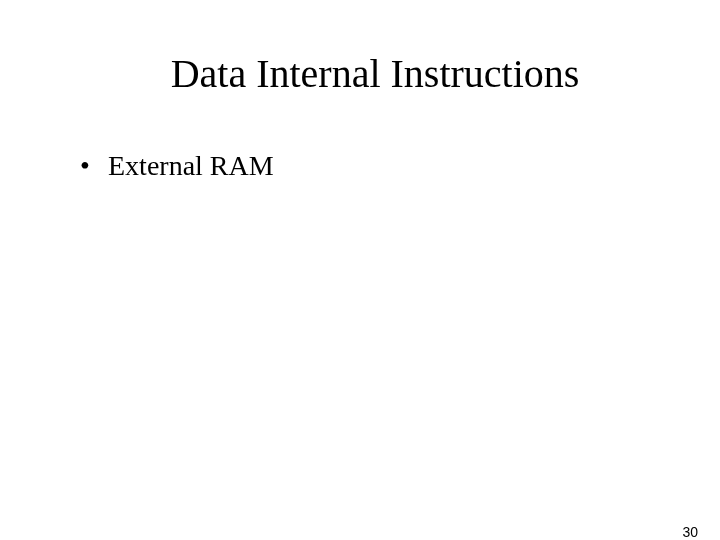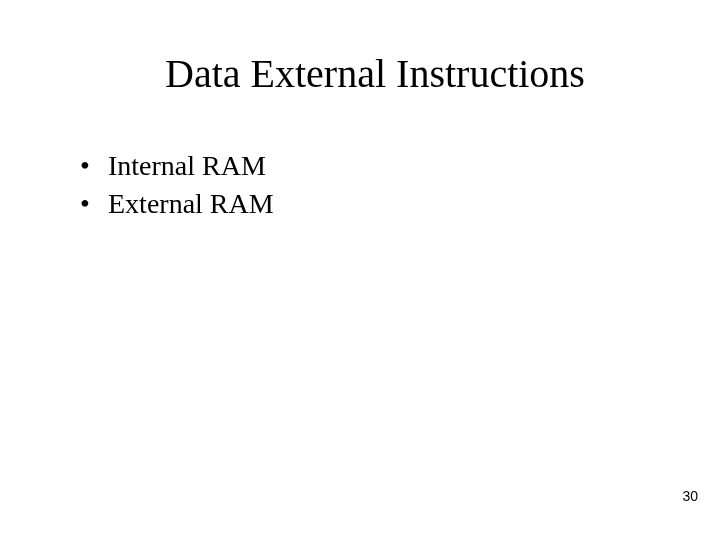--- a/index.html
+++ b/index.html
@@ -40,30 +40,29 @@
     }
     .bullets li::before {
       content: "•";
       position: absolute;
       left: 0;
       top: 0;
       font-size: 28px;
     }
     .page-number {
       position: absolute;
-      bottom: 36px;
+      bottom: 0;
       right: 22px;
       font-size: 14px;
       font-family: Arial, sans-serif;
       color: #000000;
     }
   </style>
 </head>
 <body>
 
 <div class="slide">
-  <h1 class="title">Data External Instructions</h1>
+  <h1 class="title">Data Internal Instructions</h1>
   <ul class="bullets">
-    <li>Internal RAM</li>
     <li>External RAM</li>
   </ul>
   <div class="page-number">30</div>
 </div>
 
 </body></html>

